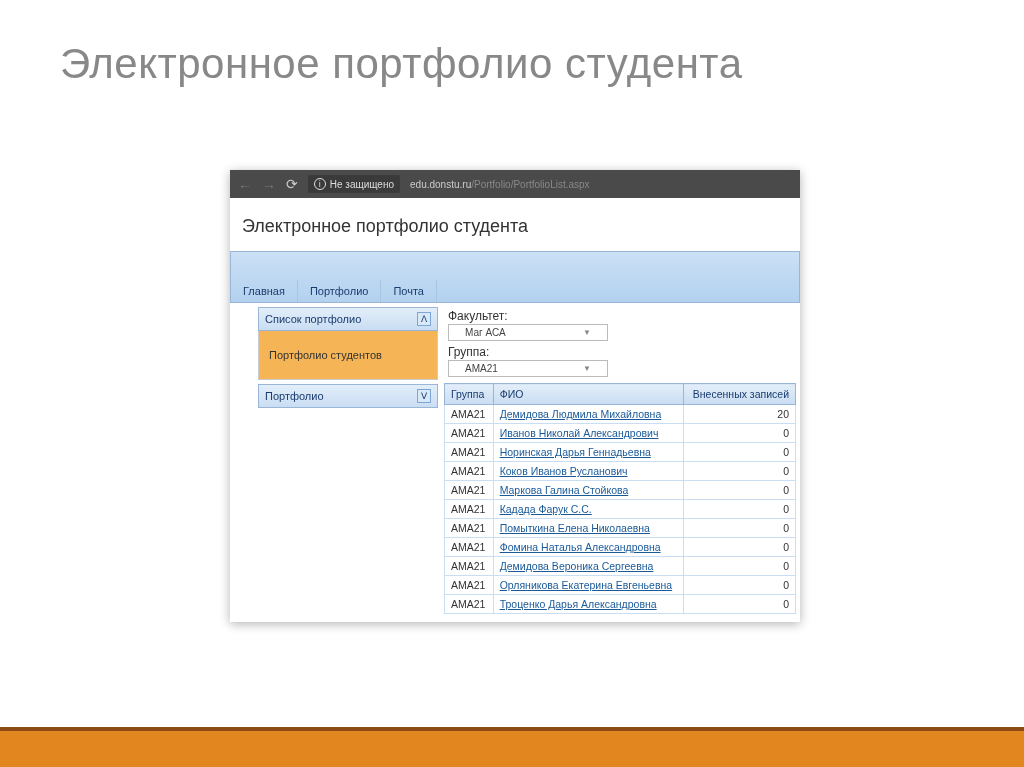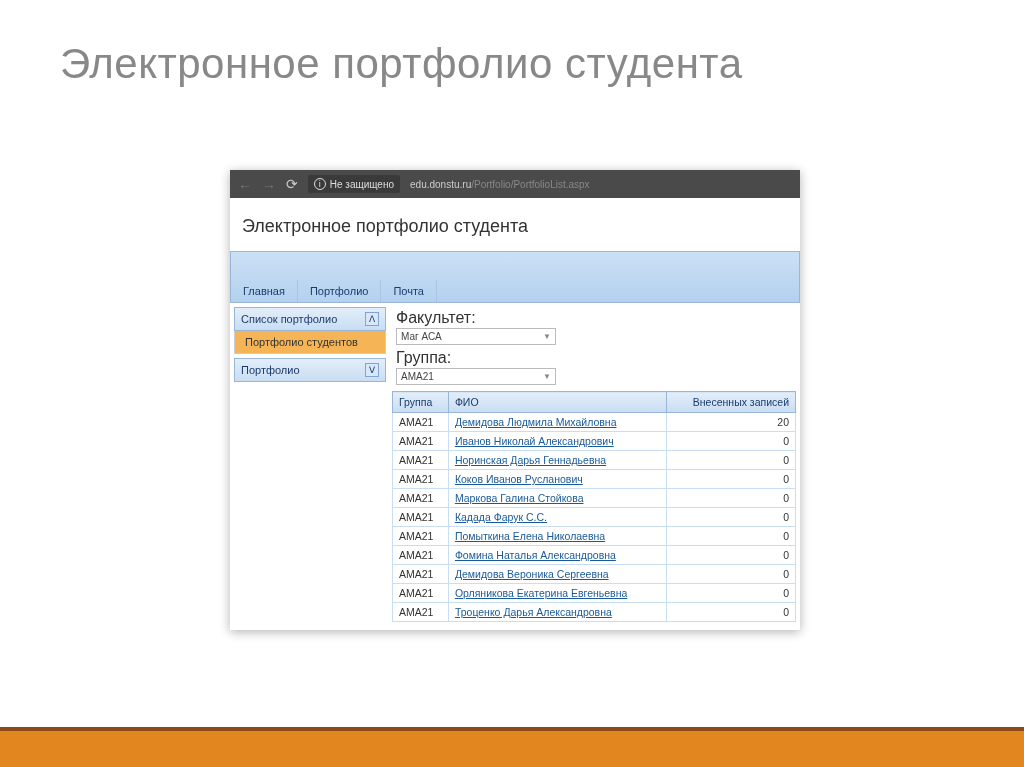--- a/index.html
+++ b/index.html
@@ -88,22 +88,23 @@
       color: #1a3c6e;
       margin-top: 28px;
     }
     .content-area {
       display: flex;
       align-items: flex-start;
       gap: 6px;
       padding: 4px 4px 8px 4px;
     }
     .sidebar {
-      width: 152px;
+      width: 180px;
       font-size: 11px;
+      margin-left: 24px;
     }
     .accordion-header {
       background: linear-gradient(#e3eef9, #c9ddf3);
       border: 1px solid #9ab6d6;
       padding: 4px 6px;
       color: #1a3c6e;
       display: flex;
       justify-content: space-between;
       align-items: center;
       cursor: pointer;
@@ -114,41 +115,41 @@
       background: #d8e8f7;
       border: 1px solid #7da6d4;
       font-size: 9px;
       text-align: center;
       line-height: 12px;
       color: #1a3c6e;
     }
     .sidebar-item {
       border: 1px solid #ccc;
       border-top: none;
-      padding: 5px 10px;
+      padding: 18px 10px;
       color: #333;
       cursor: pointer;
       background: #fff;
     }
     .sidebar-item.active {
       background: #f5b455;
       color: #333;
     }
     .main-panel {
       flex: 1;
       font-size: 11px;
     }
     .filter-row {
       padding: 2px 4px;
       color: #333;
     }
-    .filter-row label { font-size: 16px; }
+    .filter-row label { font-size: 12px; }
     .filter-select {
       border: 1px solid #bbb;
-      padding: 2px 4px;
+      padding: 2px 16px;
       width: 160px;
       display: flex;
       justify-content: space-between;
       align-items: center;
       background: #fff;
       font-size: 10px;
       color: #444;
       margin-top: 1px;
       cursor: pointer;
     }

